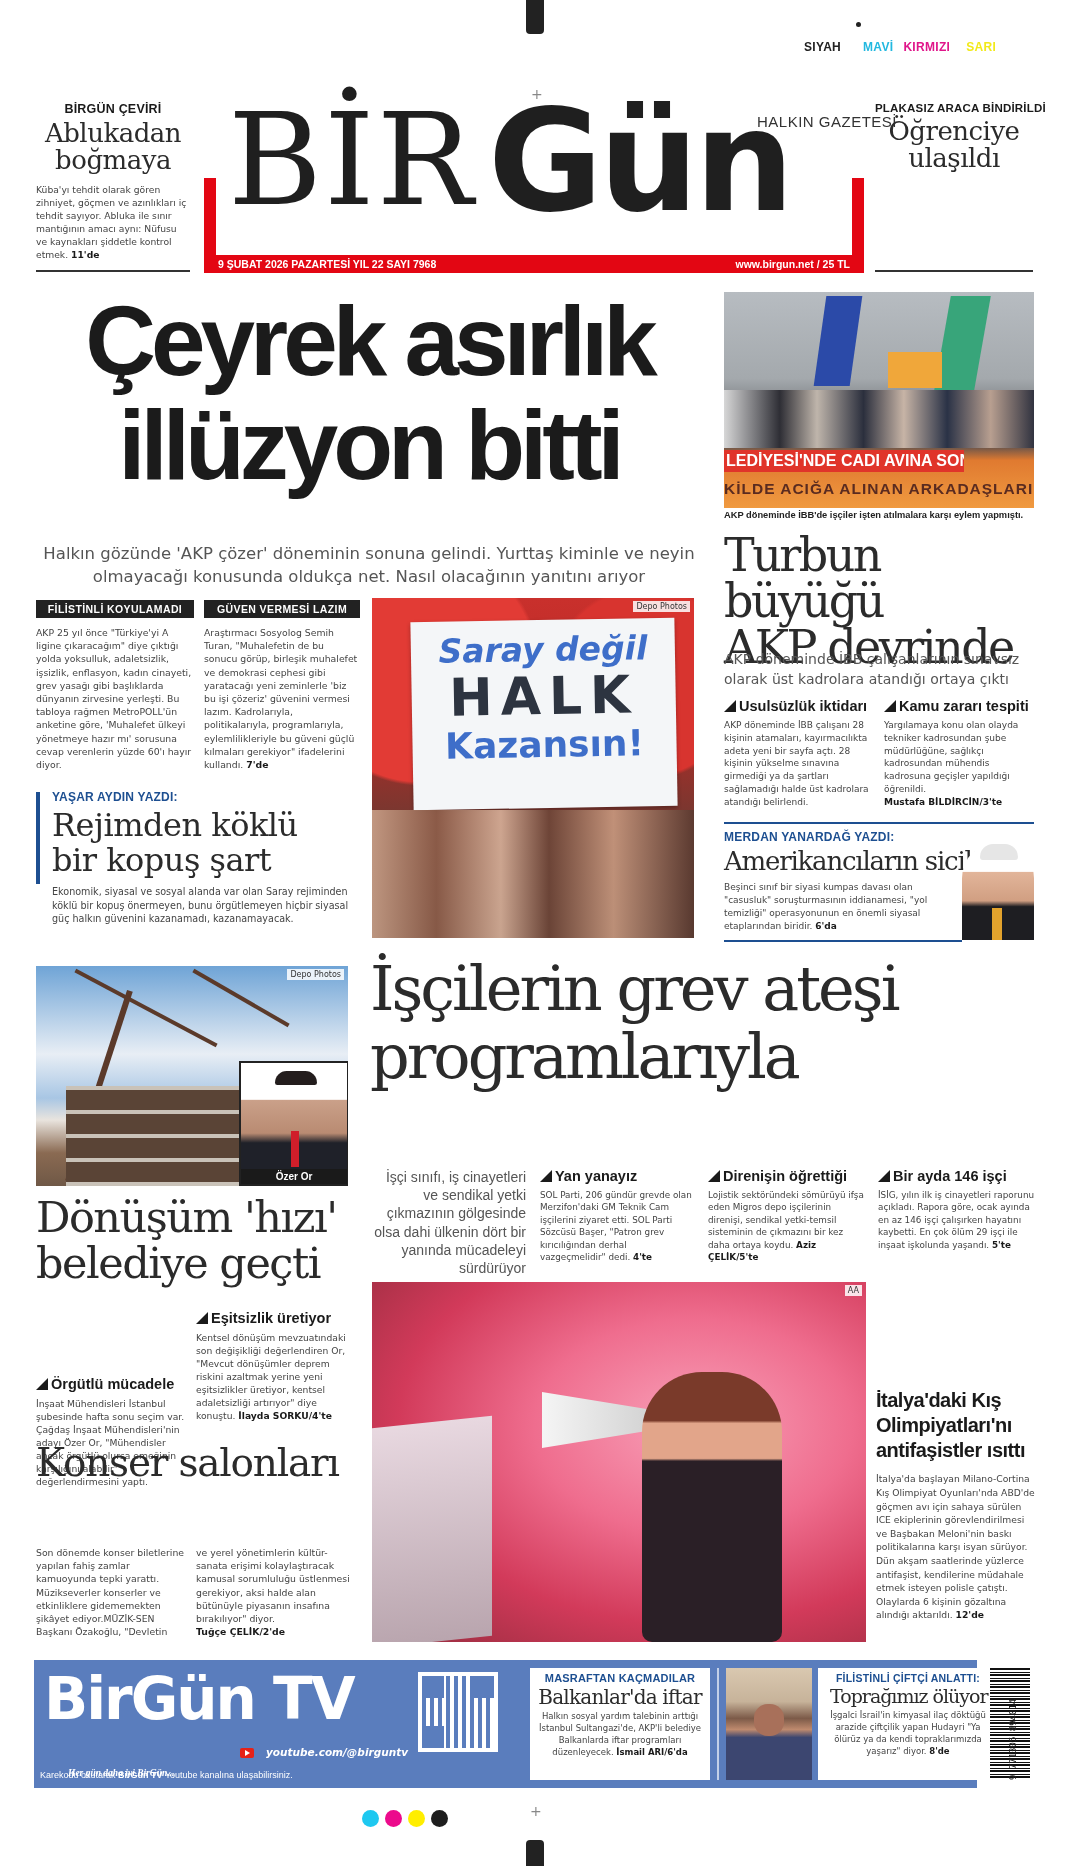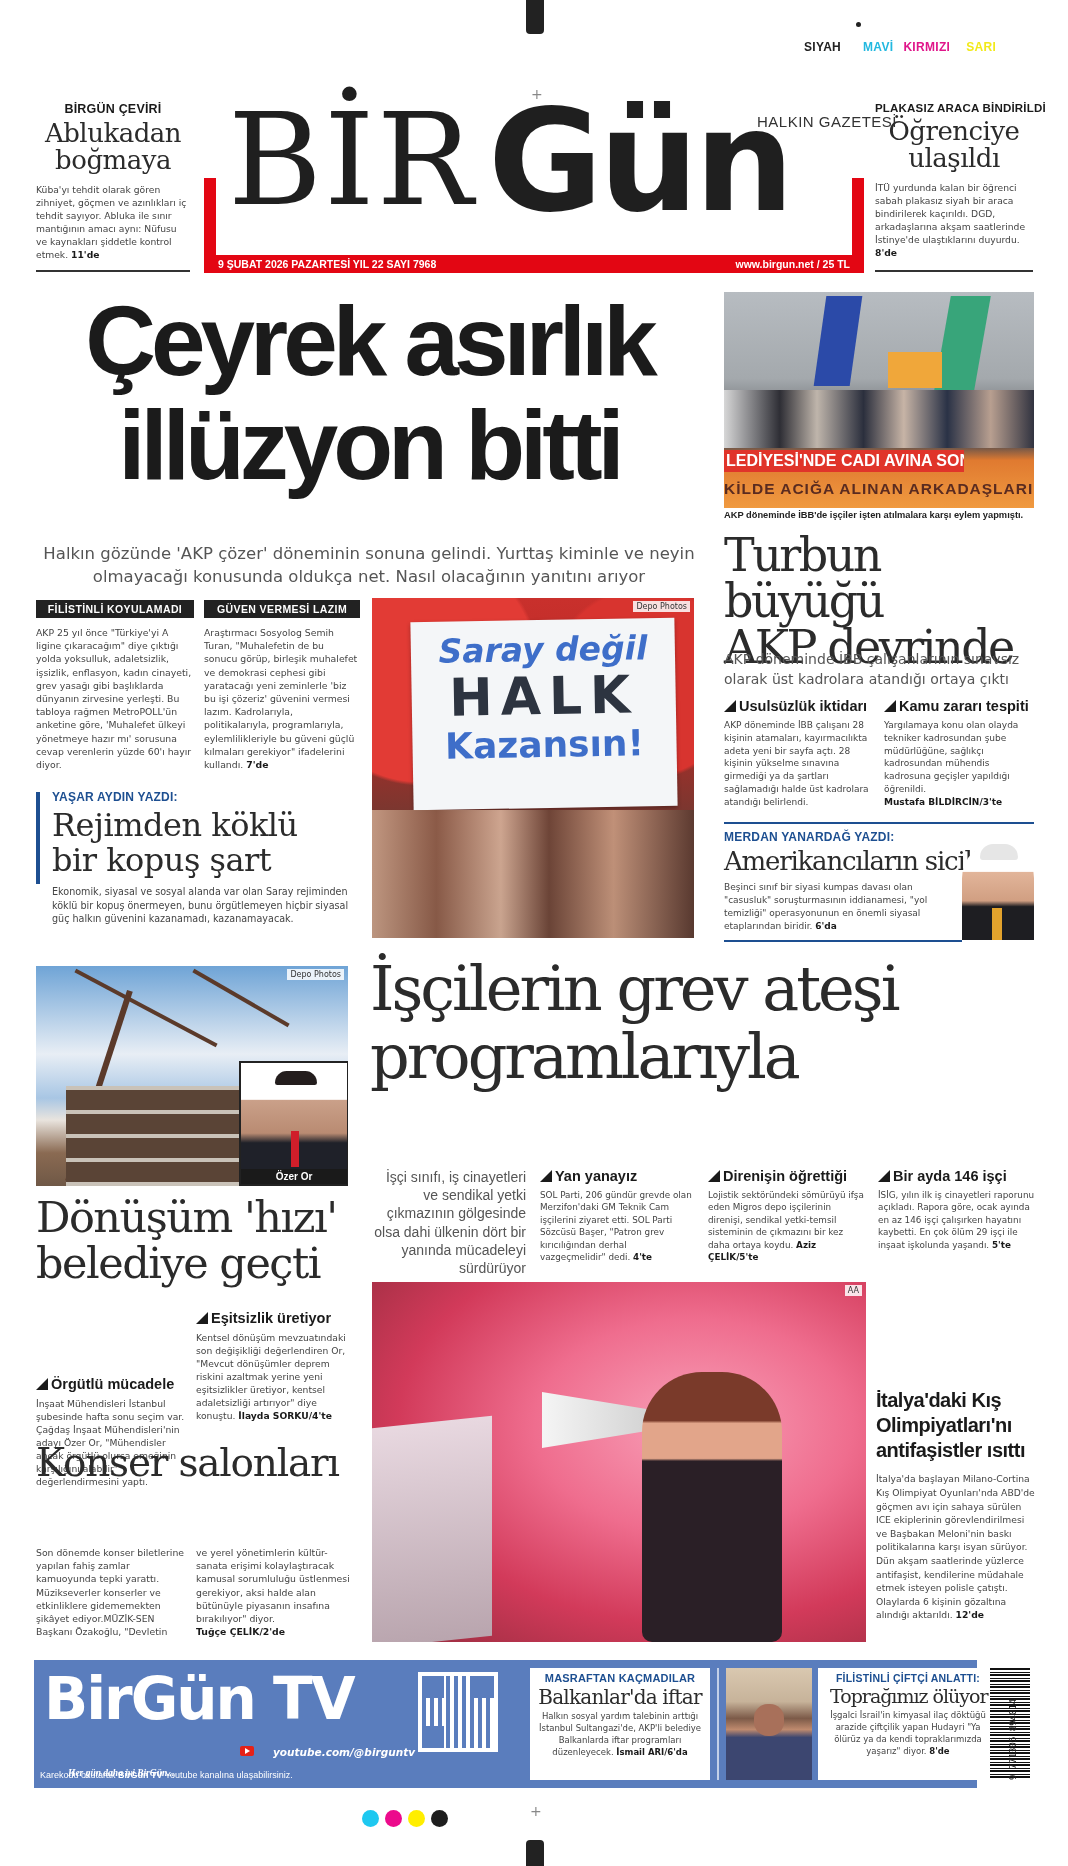--- a/index.html
+++ b/index.html
@@ -80,24 +80,20 @@
 <div class="mast-red">
   <span>9 ŞUBAT 2026 PAZARTESİ YIL 22 SAYI 7968</span>
   <span>www.birgun.net / 25 TL</span>
 </div>
 
 <div class="abs" style="left:875px; top:102px; width:158px; text-align:center;">
   <div class="kicker black" style="font-size:11.5px; white-space:nowrap;">PLAKASIZ ARACA BİNDİRİLDİ</div>
   <div class="light-head" style="font-size:26px; margin-top:4px;">
     <div>Öğrenciye</div>
     <div>ulaşıldı</div>
-  </div>
-  <div class="body-text" style="text-align:left; margin-top:8px; font-size:9.2px;">
-    <span>İTÜ yurdunda kalan bir öğrenci sabah plakasız siyah bir araca bindirilerek kaçırıldı. DGD, arkadaşlarına akşam saatlerinde İstinye'de ulaştıklarını duyurdu.</span>
-    <b>8'de</b>
   </div>
 </div>
 <div class="rule" style="left:875px; top:270px; width:158px; height:1.5px;"></div>
 
 <div class="main-head">
   <div>Çeyrek asırlık</div>
   <div>illüzyon bitti</div>
 </div>
 <div class="main-deck">Halkın gözünde 'AKP çözer' döneminin sonuna gelindi. Yurttaş kiminle ve neyin olmayacağı konusunda oldukça net. Nasıl olacağının yanıtını arıyor</div>
 
@@ -261,21 +257,21 @@
   </div>
   <div class="body-text" style="margin-top:10px; font-size:9.2px; line-height:1.48;">
     <span>İtalya'da başlayan Milano-Cortina Kış Olimpiyat Oyunları'nda ABD'de göçmen avı için sahaya sürülen ICE ekiplerinin görevlendirilmesi ve Başbakan Meloni'nin baskı politikalarına karşı isyan sürüyor. Dün akşam saatlerinde yüzlerce antifaşist, kendilerine müdahale etmek isteyen polisle çatıştı. Olaylarda 6 kişinin gözaltına alındığı aktarıldı.</span>
     <b>12'de</b>
   </div>
 </div>
 
 <div class="tvband">
   <div class="abs" style="left:10px; top:10px; font-family:'DejaVu Sans',sans-serif; font-weight:bold; font-size:58px; color:#fff; letter-spacing:-2px; line-height:1;">BirGün TV</div>
   <div class="abs" style="left:34px; top:92px; font-family:Liberation Serif, serif; font-weight:bold; font-style:italic; font-size:9.5px; color:#fff;margin-top:16px;">Her gün daha iyi BirGün...</div>
-  <div class="abs" style="left:206px; top:86px; display:flex; align-items:flex-start; gap:19px;">
+  <div class="abs" style="left:206px; top:86px; display:flex; align-items:flex-end; gap:12px;">
     <span style="display:inline-block; width:14px; height:10px; background:#e62117; border-radius:2px; position:relative;">
       <span style="position:absolute; left:5px; top:2px; width:0; height:0; border-left:5px solid #fff; border-top:3px solid transparent; border-bottom:3px solid transparent;"></span>
     </span>
     <span style="font-family:'DejaVu Sans',sans-serif; font-weight:bold; font-style:italic; font-size:10.5px; color:#fff;">youtube.com/@birguntv</span>
   </div>
   <div class="abs" style="left:6px; top:110px; font-family:'Liberation Sans',sans-serif; font-size:9px; color:#fff; white-space:nowrap;">
     <span>Karekodu okutarak </span><b>BirGün TV</b><span> Youtube kanalına ulaşabilirsiniz.</span>
   </div>
   <div class="abs" style="left:384px; top:12px; width:80px; height:80px; background:#fff; padding:4px;">
     <div style="width:100%; height:100%; background:

